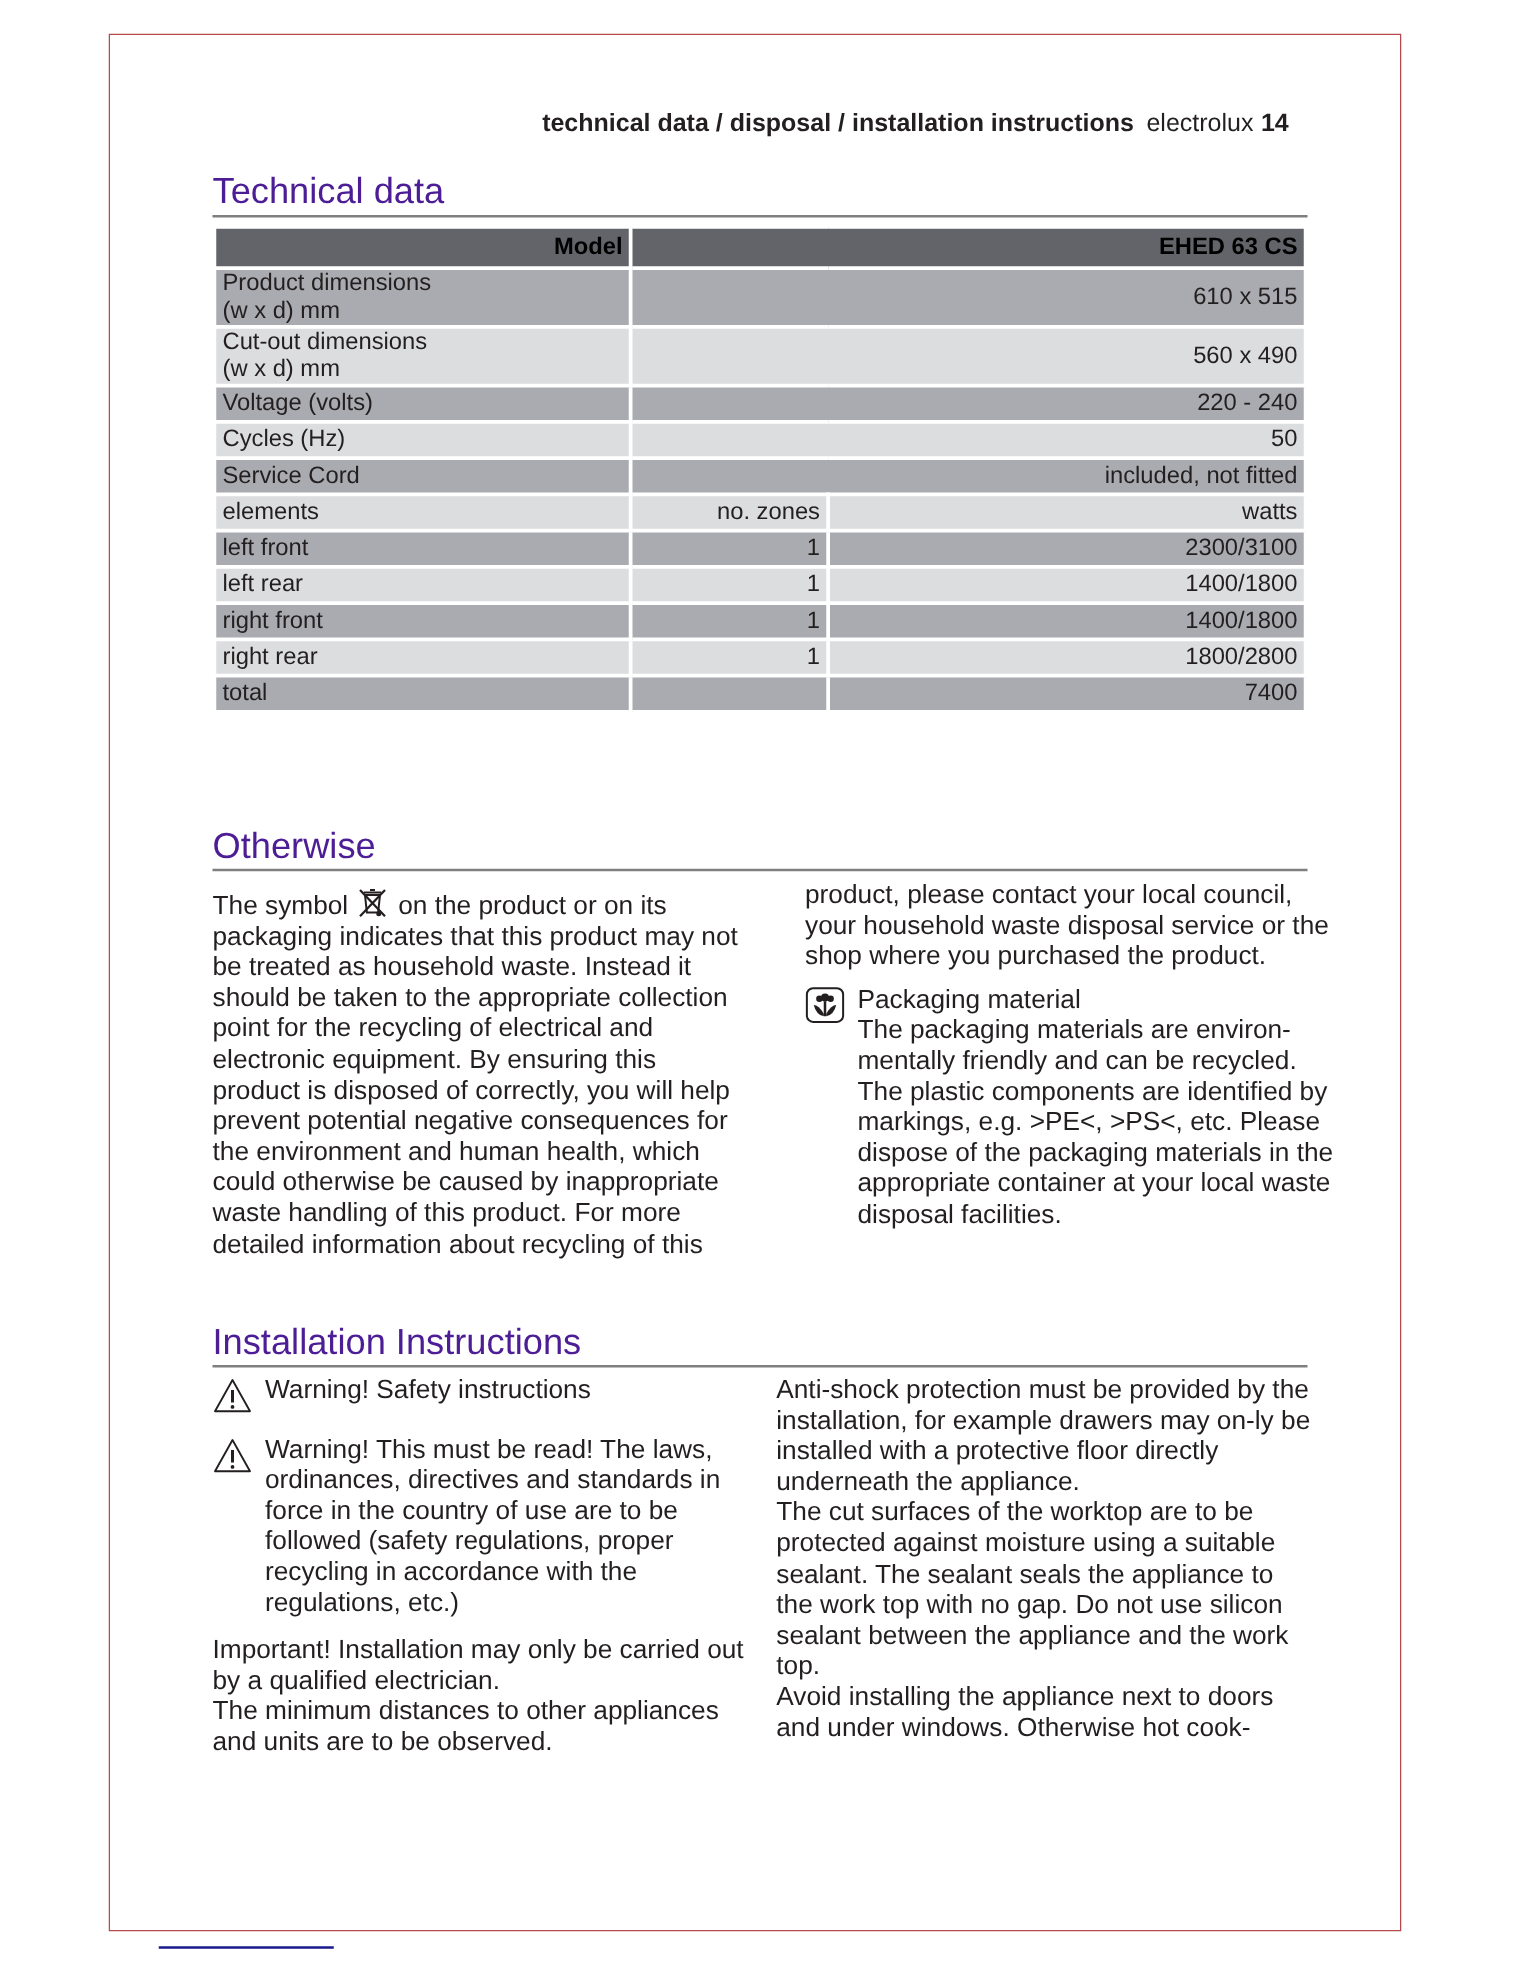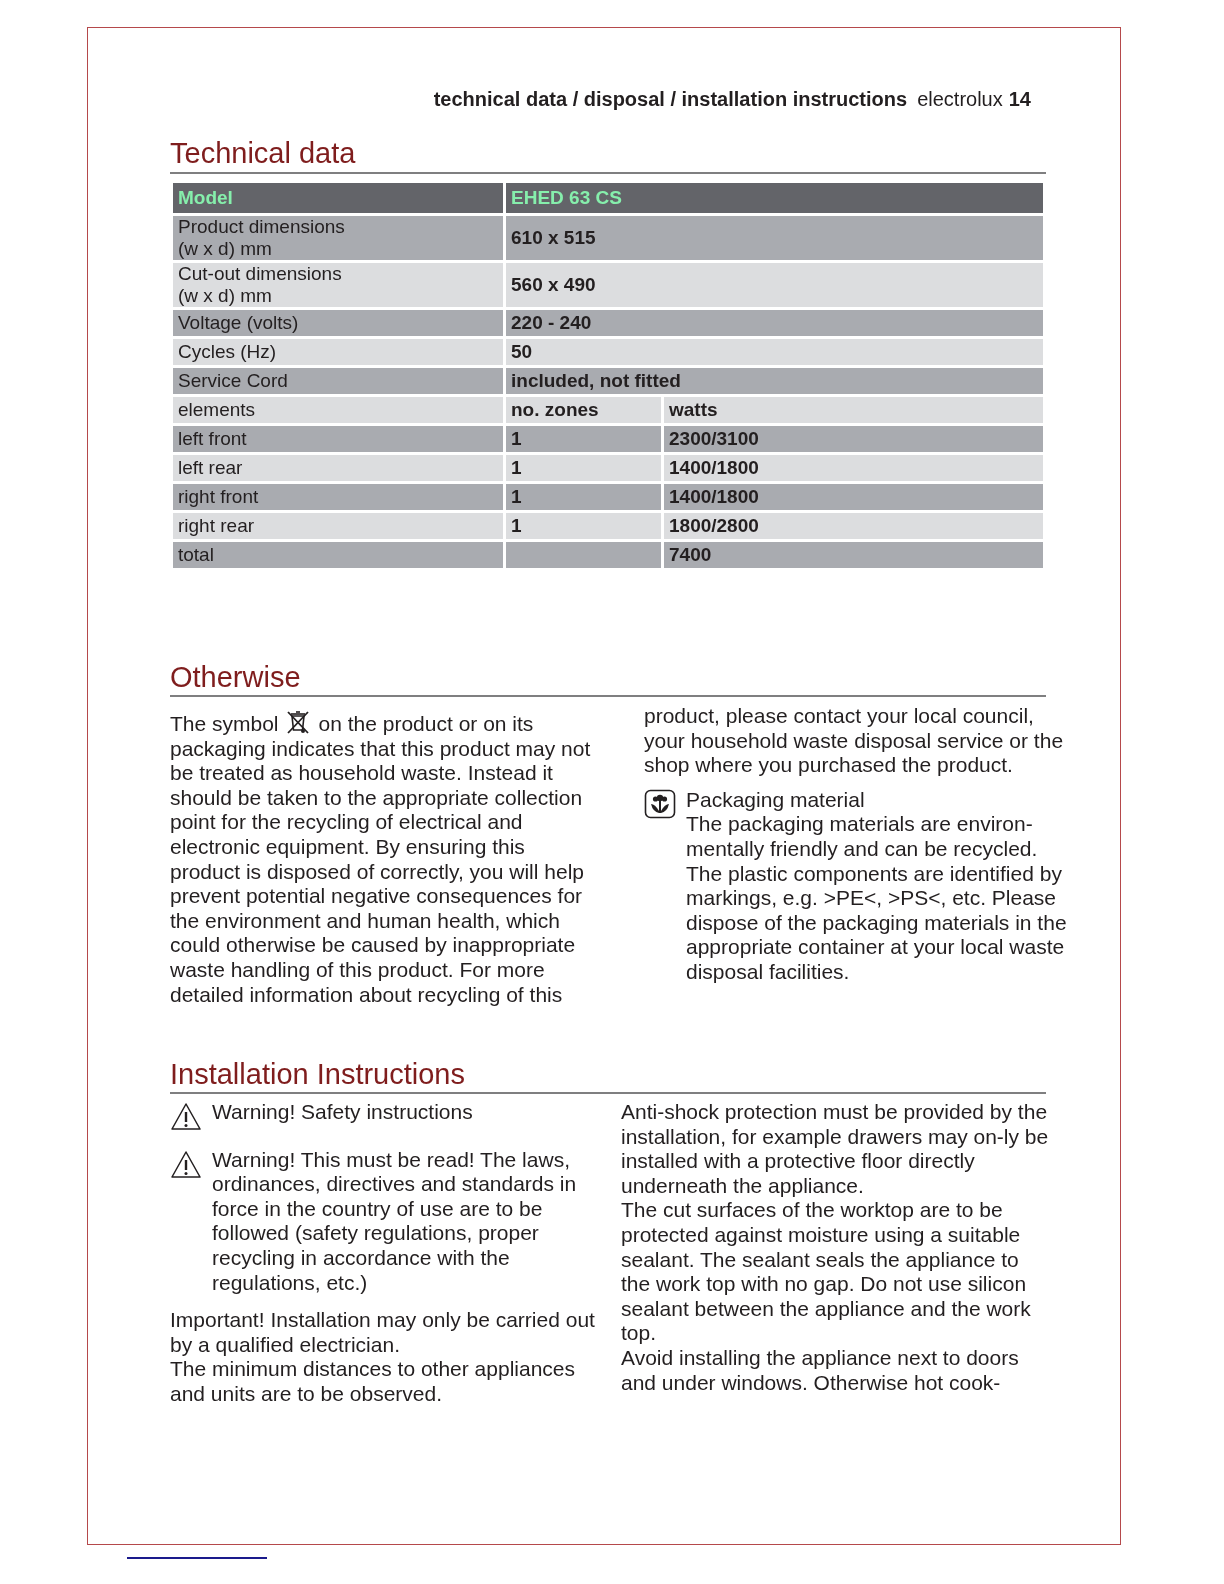--- a/index.html
+++ b/index.html
@@ -3,31 +3,31 @@
 <meta charset="utf-8">
 <style>
   html, body { margin:0; padding:0; background:#ffffff; }
   body { width:1224px; height:1584px; position:relative; font-family:"Liberation Sans", sans-serif; color:#231f20; overflow:hidden; }
   .page-frame { position:absolute; left:87px; top:27px; width:1034px; height:1518px; border:1px solid #b5494b; box-sizing:border-box; }
   .footer-link-line { position:absolute; left:127px; top:1557px; width:140px; height:2px; background:#1a1a8c; }
   .running-head { position:absolute; top:88px; right:193px; font-size:20px; white-space:nowrap; }
   .running-head .sec { font-weight:bold; }
   .running-head .brand { font-weight:normal; margin-left:10px; }
   .running-head .pg { font-weight:bold; margin-left:6px; }
-  .h1 { position:absolute; left:170px; font-size:29px; font-weight:normal; color:#7f1d1d; }
+  .h1 { position:absolute; left:170px; font-size:29px; font-weight:normal; color:#4c1d95; }
   .rule { position:absolute; left:170px; width:876px; height:2px; background:#7f7f80; }
 
   table.tech { position:absolute; left:170px; top:180px; width:876px; border-collapse:collapse; font-size:19px; }
   table.tech td, table.tech th { border:3px solid #ffffff; padding:0 5px; }
-  table.tech th { background:#636469; color:#86efac; font-weight:bold; height:30px; text-align:left; }
+  table.tech th { background:#636469; color:#000000; font-weight:bold; height:30px; text-align:right; }
   table.tech td { height:26px; }
   .dark td { background:#a9abb0; }
   .light td { background:#dcdddf; }
   .tall td { height:48px; line-height:22px; }
-  .c { text-align:left;font-weight:bold; }
+  .c { text-align:right; }
   .col-a { width:320px; }
   .col-b { width:145px; }
 
   .col { position:absolute; font-size:21px; line-height:24.6px; }
   .col p { margin:0; }
   .bold { font-weight:normal; }
   .ico-inline { display:inline-block; width:26px; height:26px; vertical-align:-4px; margin:0 8px 0 6px; }
   .indent-block { position:relative; padding-left:42px; }
   .side-icon { position:absolute; left:0; top:1px; width:32px; height:30px; }
 </style>

